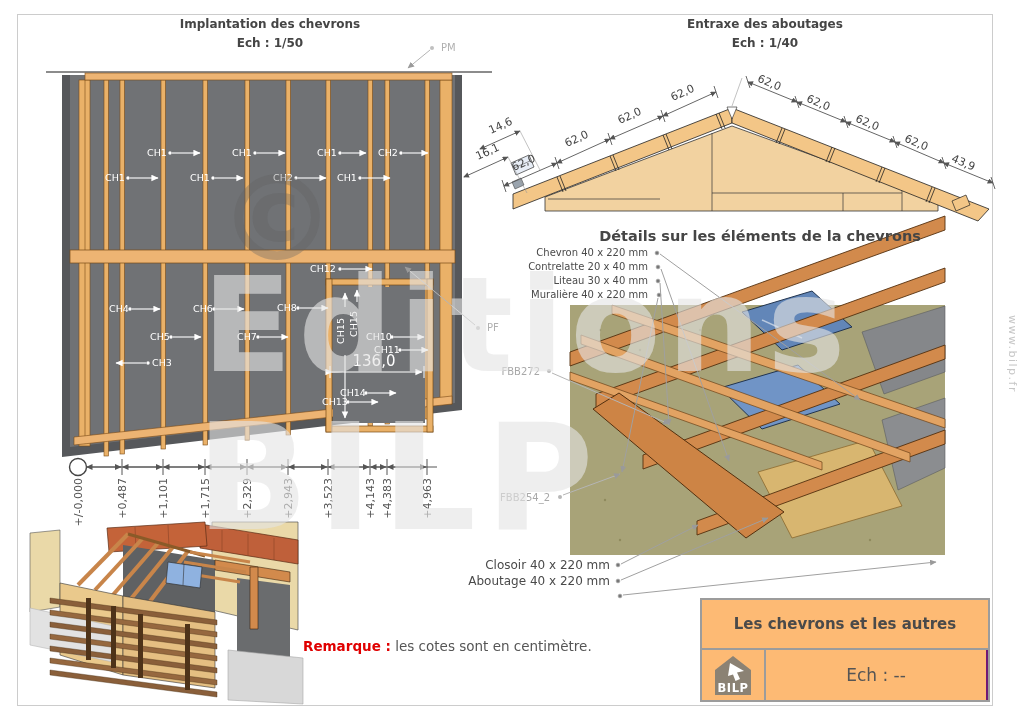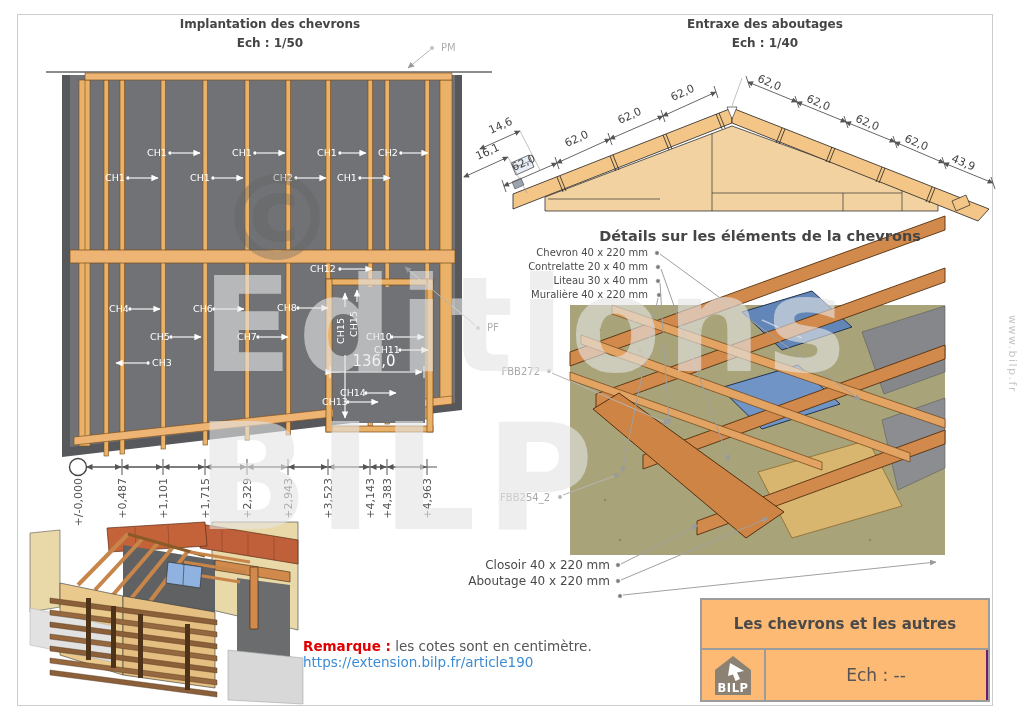--- a/index.html
+++ b/index.html
@@ -420,21 +420,20 @@
 <div class="abs wm" id="wm-c">©</div>
 <div class="abs wm" id="wm-ed">Editions</div>
 <div class="abs wm" id="wm-bp">BILP</div>
 <div class="abs" id="wm-site">www.bilp.fr</div>
 
 <div class="abs" id="remark">
   <div>
     <span class="r-label">Remarque :</span>
     <span>les cotes sont en centimètre.</span>
   </div>
-  <div><a href="#">https://extension.bilp.fr/article190</a></div>
 </div>
 
 <div class="abs" id="titleblock">
   <div class="tb-title">
     <div>Les chevrons et les autres</div>
   </div>
   <div class="tb-row">
     <div class="tb-logo">
       <svg width="46" height="46" viewBox="0 0 46 46">
         <polygon points="5,18 23,4 41,18 41,43 5,43" fill="#8b8274"></polygon>

